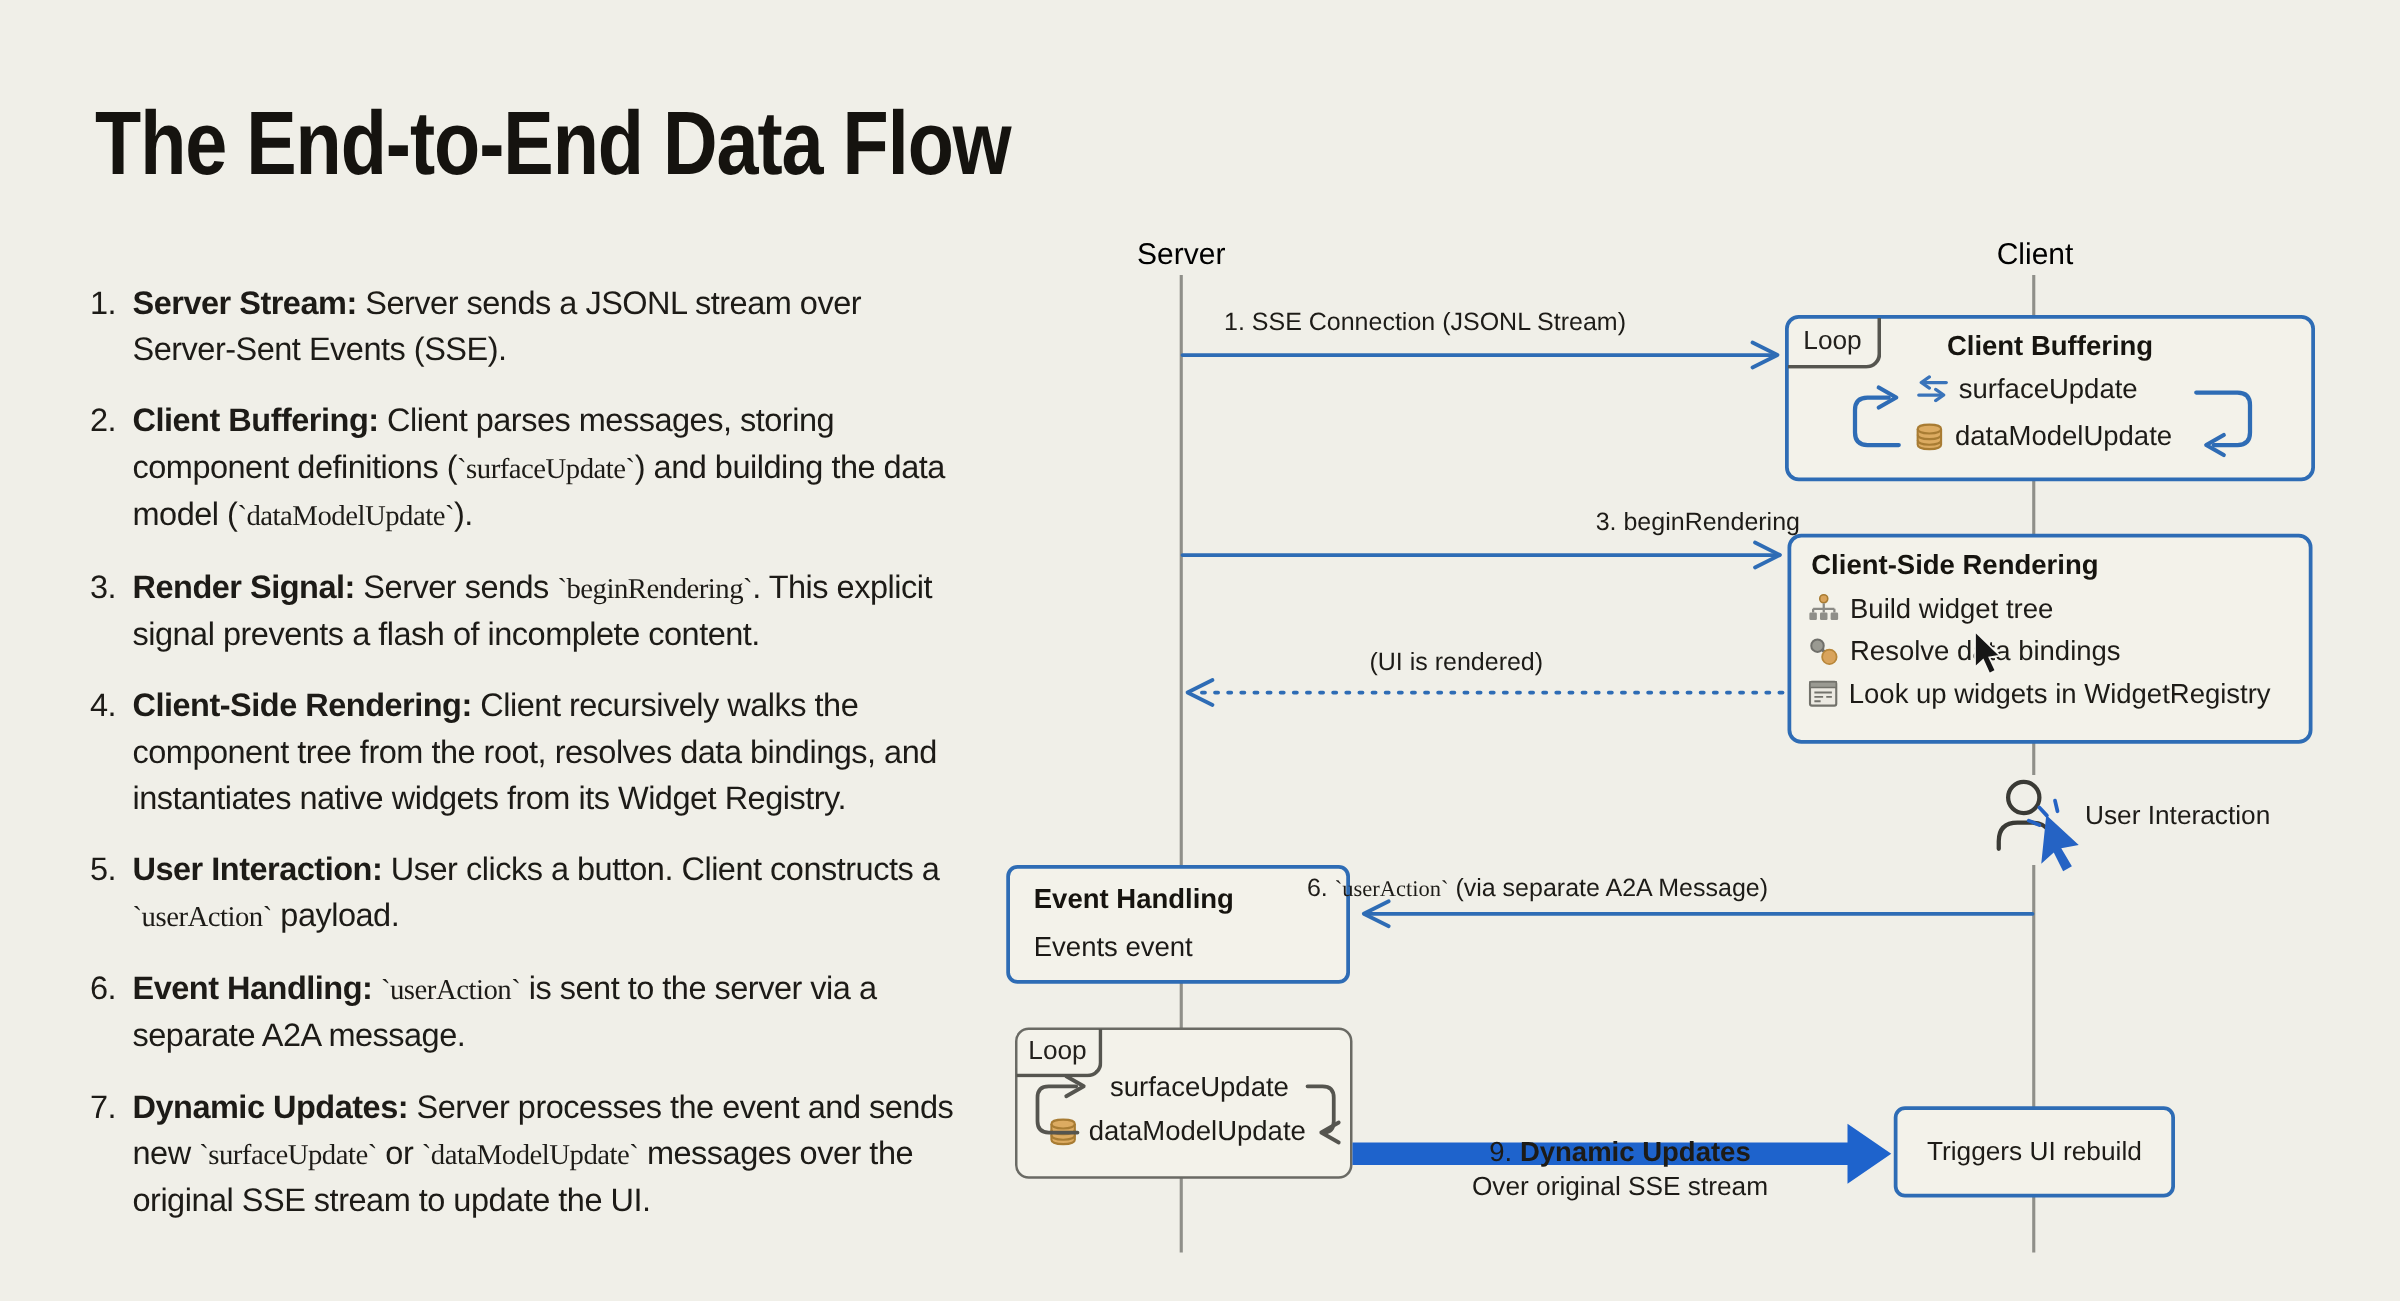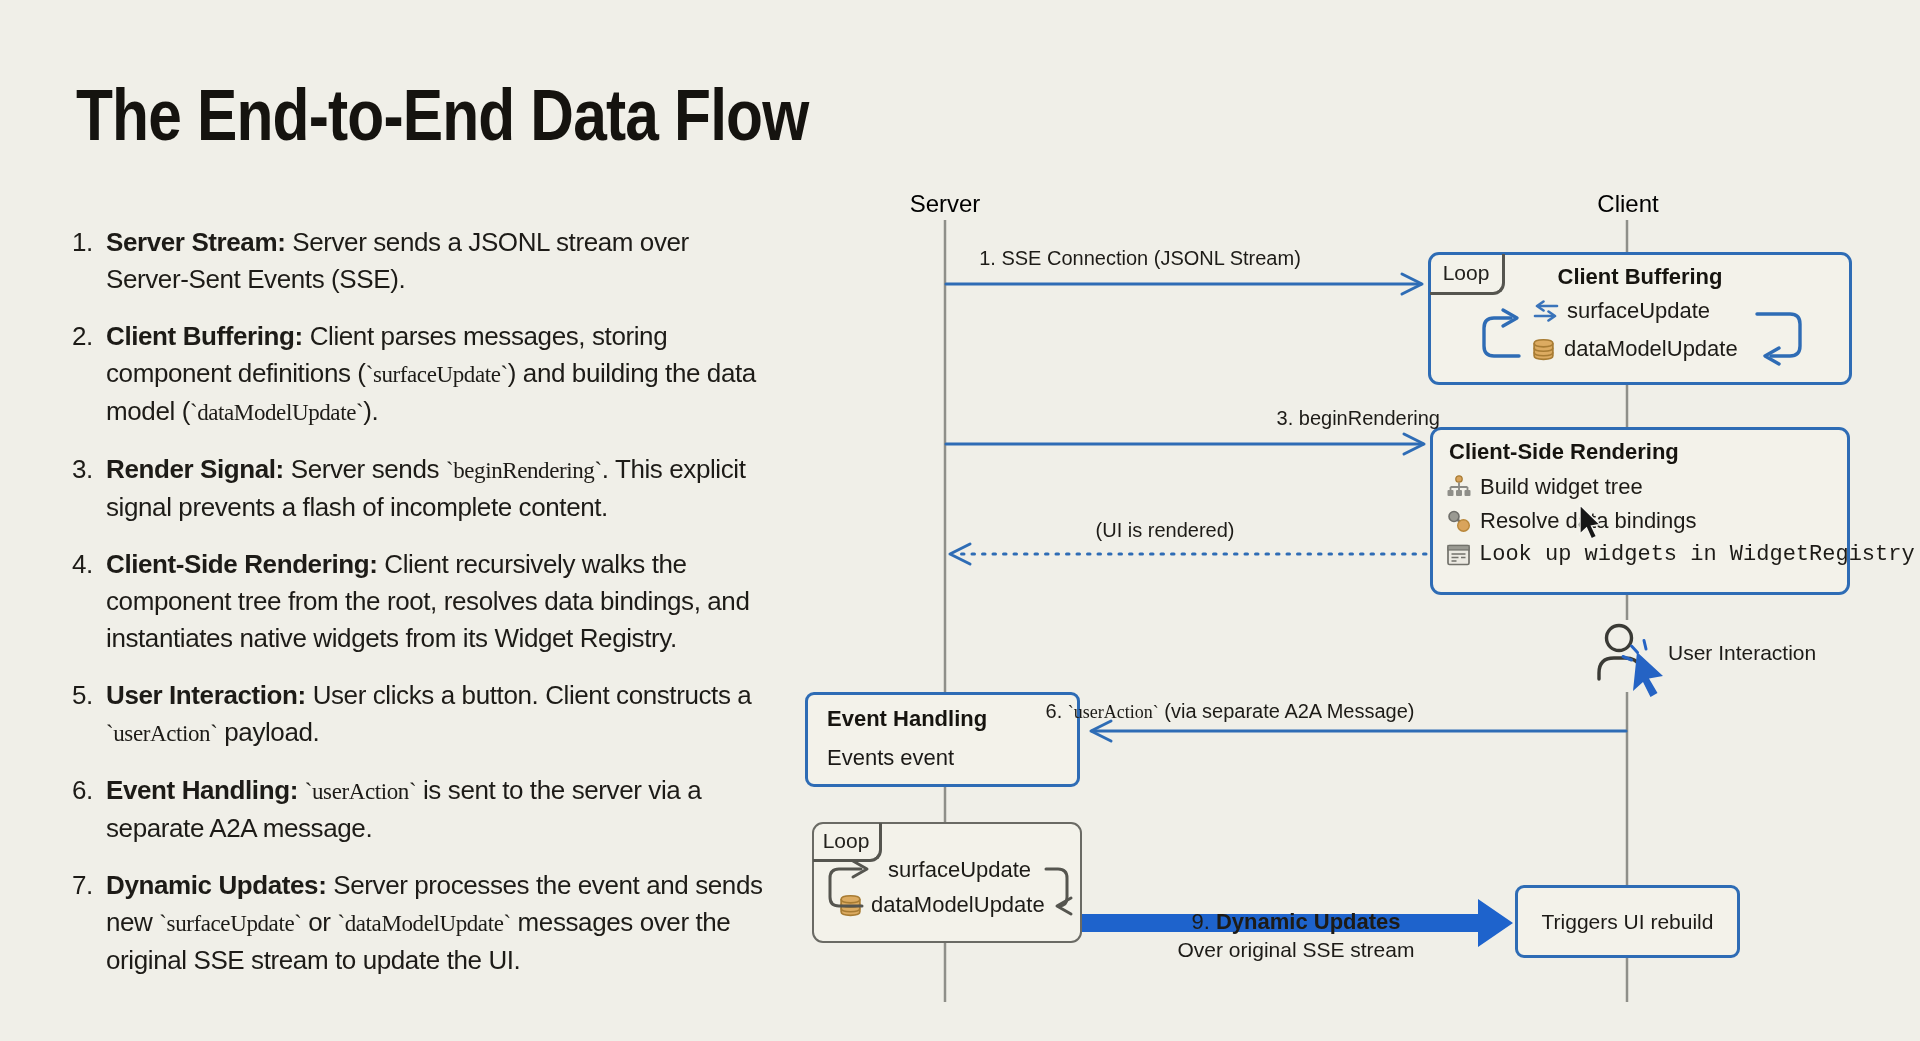--- a/index.html
+++ b/index.html
@@ -146,21 +146,21 @@
       <span>Build widget tree</span>
     </div>
     <div class="csr-row boxrow" style="top:78px;">
       <svg class="icon" width="26" height="24" viewBox="0 0 26 24">
         <circle cx="8" cy="7.5" r="5" fill="#9a9a92" stroke="#6f6f6a" stroke-width="1.6"></circle>
         <path d="M11.5 10.5 L14.5 13.5" stroke="#6f6f6a" stroke-width="2.6"></path>
         <circle cx="17.5" cy="16.5" r="5.8" fill="#d9a45c" stroke="#b8873a" stroke-width="1.4"></circle>
       </svg>
       <span>Resolve data bindings</span>
     </div>
-    <div class="csr-row boxrow" style="top:112px;font-family:Liberation Mono, monospace;">
+    <div class="csr-row boxrow" style="top:112px;">
       <svg class="icon" width="25" height="24" viewBox="0 0 24 24">
         <rect x="1.5" y="2.5" width="21" height="19" rx="1.5" fill="#eceae2" stroke="#72726b" stroke-width="1.7"></rect>
         <rect x="1.5" y="2.5" width="21" height="4.5" fill="#9a9a92" stroke="#72726b" stroke-width="1.2"></rect>
         <path d="M5 11 H19 M5 14.5 H12 M14.5 14.5 H19 M5 18 H10" stroke="#72726b" stroke-width="1.5" fill="none"></path>
       </svg>
       <span>Look up widgets in WidgetRegistry</span>
     </div>
   </div>
 
   <div id="box-eh" class="abs bluebox boxz">

